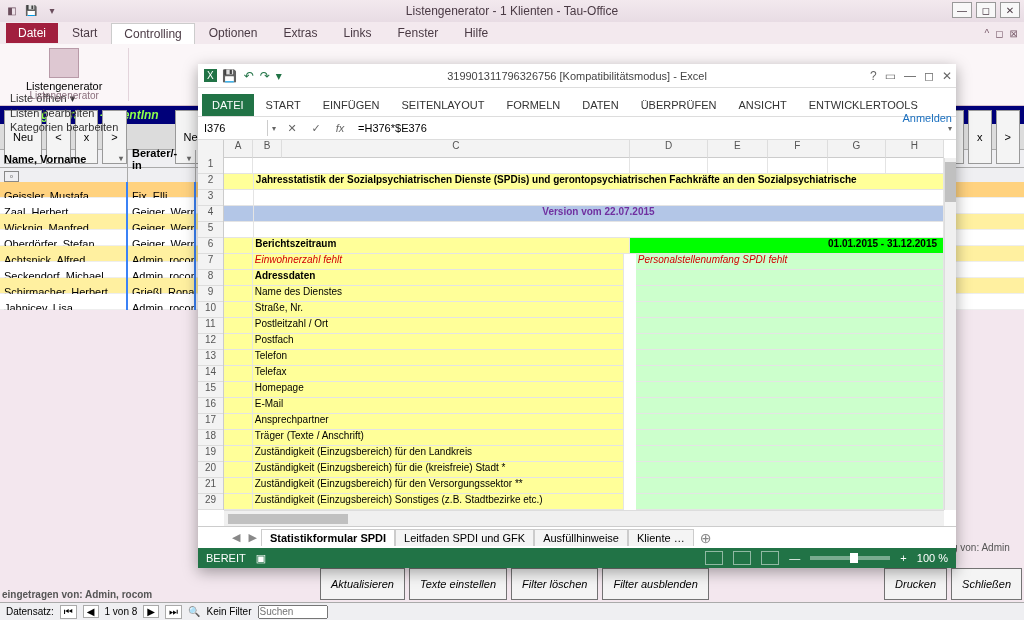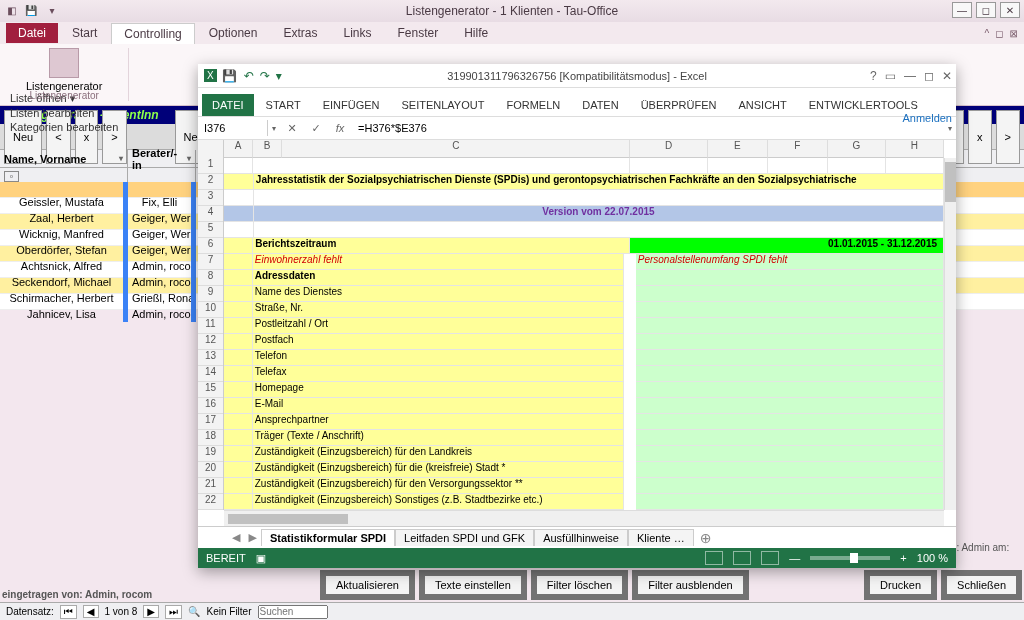--- a/index.html
+++ b/index.html
@@ -30,27 +30,27 @@
 .inner-title { height:18px; background:#000079; color:#8cff4a; font-style:italic; font-weight:bold; font-size:12px; padding-left:6px; display:flex; align-items:center;}
 .toolbar2 { height:26px; background:#dcdcdc; display:flex; align-items:center; padding:0 4px; gap:4px; border-bottom:1px solid #aaa;}
 .toolbar2 .btn { padding:20px 8px; border:1px solid #999; background:#f4f4f4; cursor:pointer;}
 .toolbar2 .spacer { flex:1;}
 
 .grid-head { height:18px; background:#efeff2; display:flex; border-bottom:1px solid #aaa;}
 .grid-head .col { border-right:1px solid #aaa; padding:2px 4px; display:flex; align-items:center; justify-content:space-between; font-weight:bold;}
 .grid-head .col .dd{font-size:8px;color:#666;}
 .grid-body { background:#fff;}
 .grid-body .row { display:flex; height:16px; border-bottom:1px solid #eee;}
-.grid-body .row div { border-right:5px solid #3b82f6; padding:14px 4px; overflow:hidden; white-space:nowrap;text-align:center;}
+.grid-body .row div { border-right:2px solid #3b82f6; padding:8px 4px; overflow:hidden; white-space:nowrap;}
 .grid-body .row.sel { background:#fff0a0;}
 .grid-body .row.sel2 { background:#ffd27f;}
 .c1{width:128px;} .c2{width:68px;}
 
 .bottom-btns { position:absolute; left:320px; bottom:20px; display:flex; gap:4px;}
-.bottom-btns button, .bottom-right button { padding:3px 10px; border:6px solid #737373; background:#f4f4f4; font-size:11px; cursor:pointer;}
+.bottom-btns button, .bottom-right button { padding:9px 10px; border:1px solid #737373; background:#f4f4f4; font-size:11px; cursor:pointer;font-style:italic;}
 .bottom-right { position:absolute; right:2px; bottom:20px; display:flex; flex-direction:column; align-items:flex-end; gap:2px;}
 .statusline { position:absolute; left:2px; bottom:20px; font-size:10px; color:#555;font-weight:bold;}
 .statusline2 { position:absolute; right:6px; bottom:36px; font-size:10px; color:#555;}
 
 .record-nav { position:absolute; bottom:0; left:0; right:0; height:18px; background:#efeff2; display:flex; align-items:center; gap:6px; padding:0 6px; border-top:1px solid #aaa; font-size:10px;}
 .record-nav .nbtn{border:1px solid #aaa;padding:0 3px;cursor:pointer;background:#fff;}
 .record-nav input{width:70px;height:14px;font-size:10px;}
 
 
 .excel { position:absolute; left:198px; top:64px; width:758px; height:504px; background:#fff; box-shadow:0 4px 14px rgba(0,0,0,.35); display:flex; flex-direction:column;}
@@ -295,21 +295,21 @@
         <div>12</div>
         <div>13</div>
         <div>14</div>
         <div>15</div>
         <div>16</div>
         <div>17</div>
         <div>18</div>
         <div>19</div>
         <div>20</div>
         <div>21</div>
-        <div>22</div>
+        <div>29</div>
       </div>
     <div class="colhdrs" id="colhdrs">
         <div style="width: 30px;">A</div>
         <div style="width: 30px;">B</div>
         <div style="width: 360px;">C</div>
         <div style="width: 80px;">D</div>
         <div style="width: 62px;">E</div>
         <div style="width: 62px;">F</div>
         <div style="width: 60px;">G</div>
         <div style="width: 60px;">H</div>

